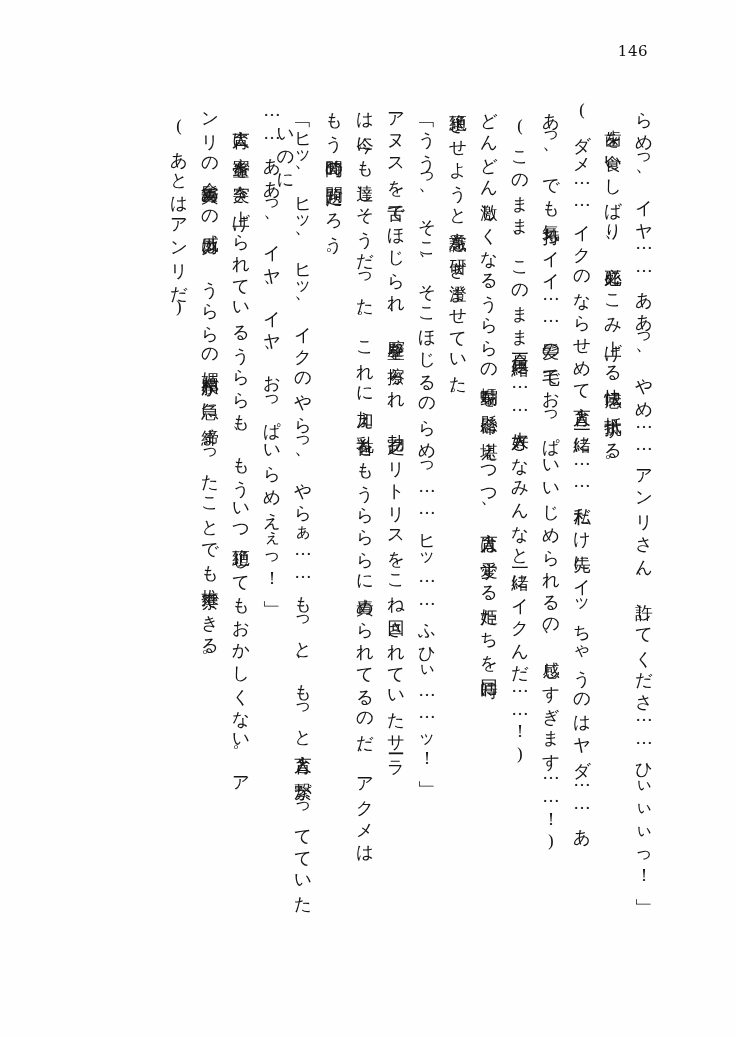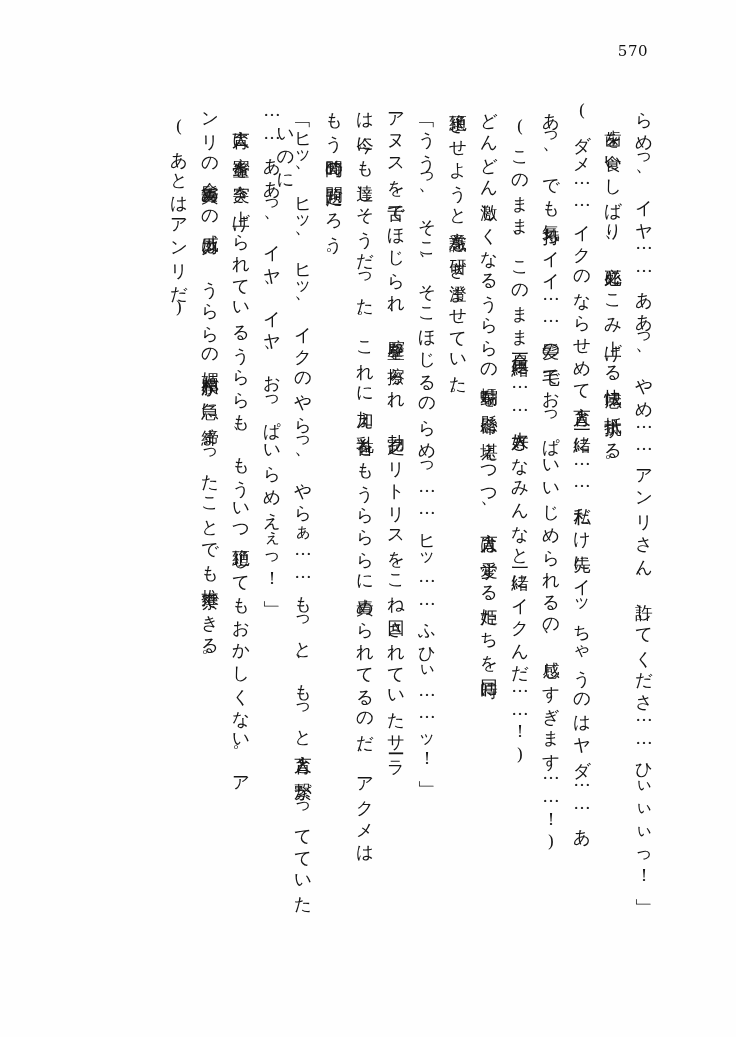--- a/index.html
+++ b/index.html
@@ -59,21 +59,21 @@
     overflow: visible;
   }
   .vline.indent {
     padding-top: 16px;
   }
 </style>
 </head>
 <body>
 
 <div class="page">
-  <div class="page-number">570</div>
+  <div class="page-number">146</div>
   <div class="text-block">
     <div class="vline">らめっ、イヤ……ああっ、やめ……アンリさん、許してくださ……ひぃぃぃっ!」</div>
     <div class="vline indent">歯を食いしばり、必死にこみ上げる快感に抵抗する。</div>
     <div class="vline">(ダメ……イクのならせめて育人と一緒に……私だけ先にイッちゃうのはヤダ……あ</div>
     <div class="vline">あっ、でも気持ちイイ……髪の毛でおっぱいいじめられるの、感じすぎます……!)</div>
     <div class="vline indent">(このまま、このまま全員一緒に……大好きなみんなと一緒にイクんだ……!)</div>
     <div class="vline">どんどん激しくなるうららの蠕動を懸命に堪えつつ、育人は愛する姫たちを同時に</div>
     <div class="vline">絶頂させようと意識を研ぎ澄ませていた。</div>
     <div class="vline indent">「ううっ、そこ、そこほじるのらめっ……ヒッ……ふひぃ……ッ!」</div>
     <div class="vline">アヌスを舌でほじられ、膣壁を擦られ、勃起クリトリスをこね回されていたサーラ</div>

